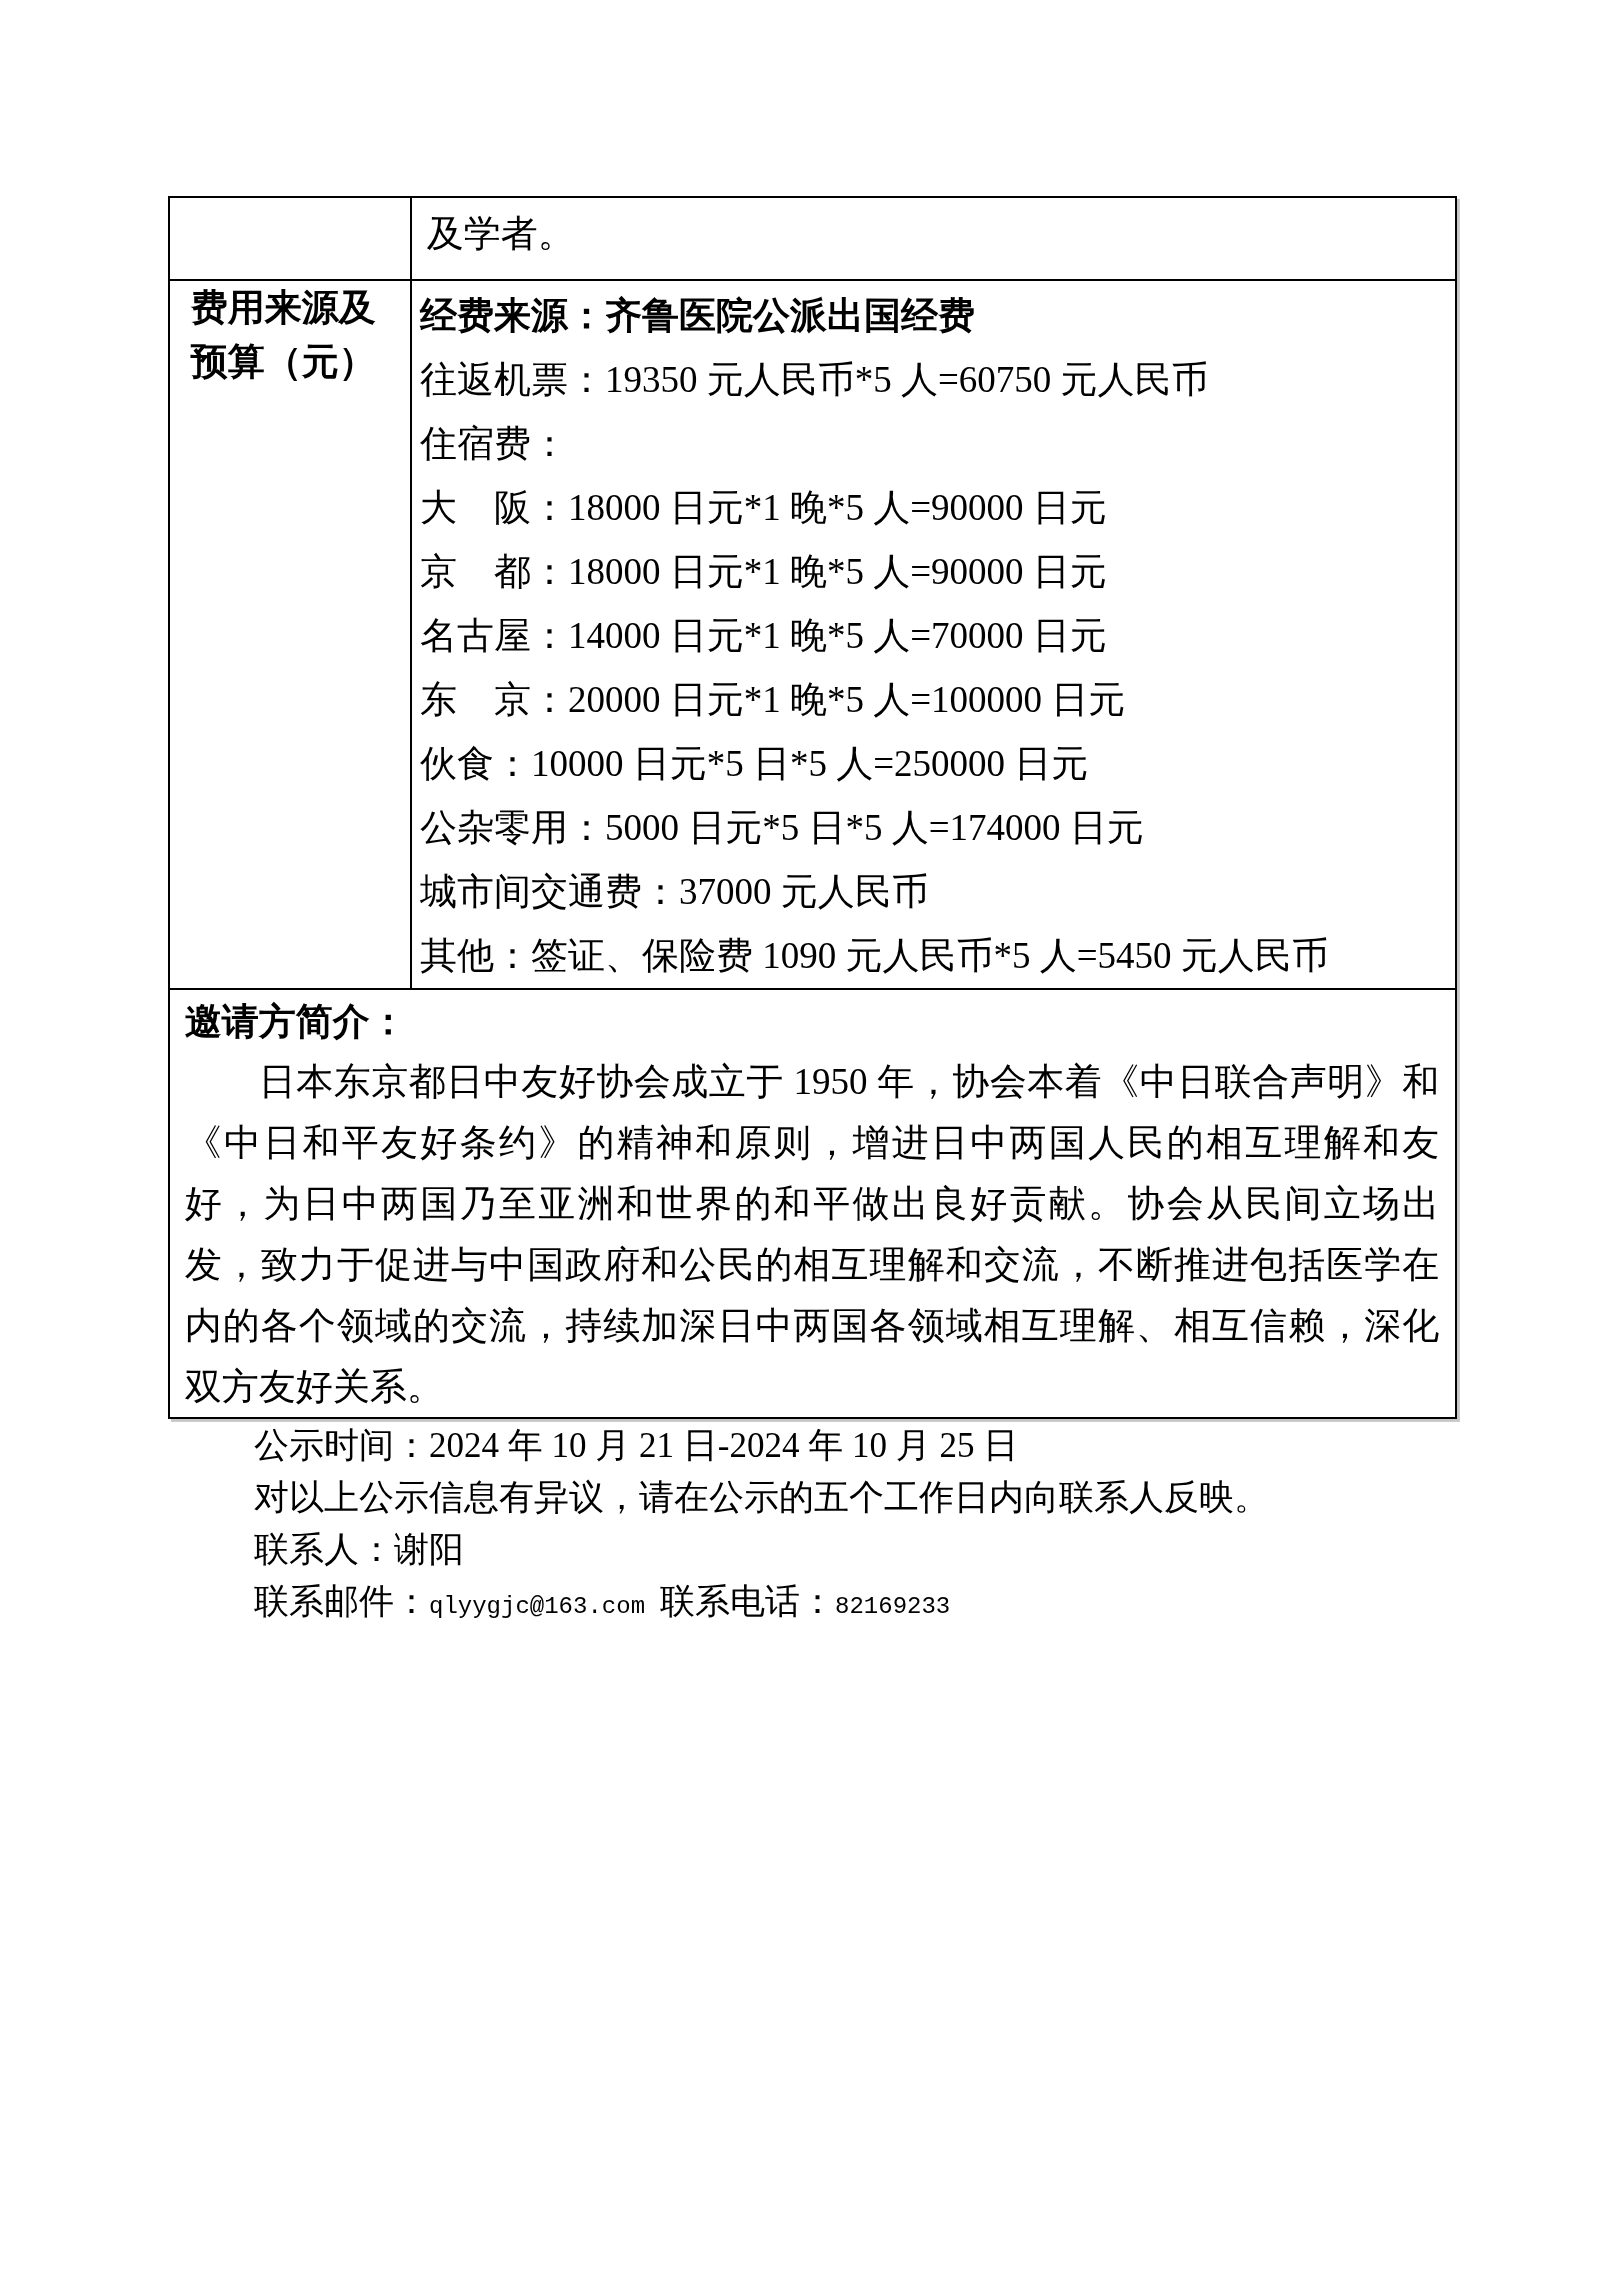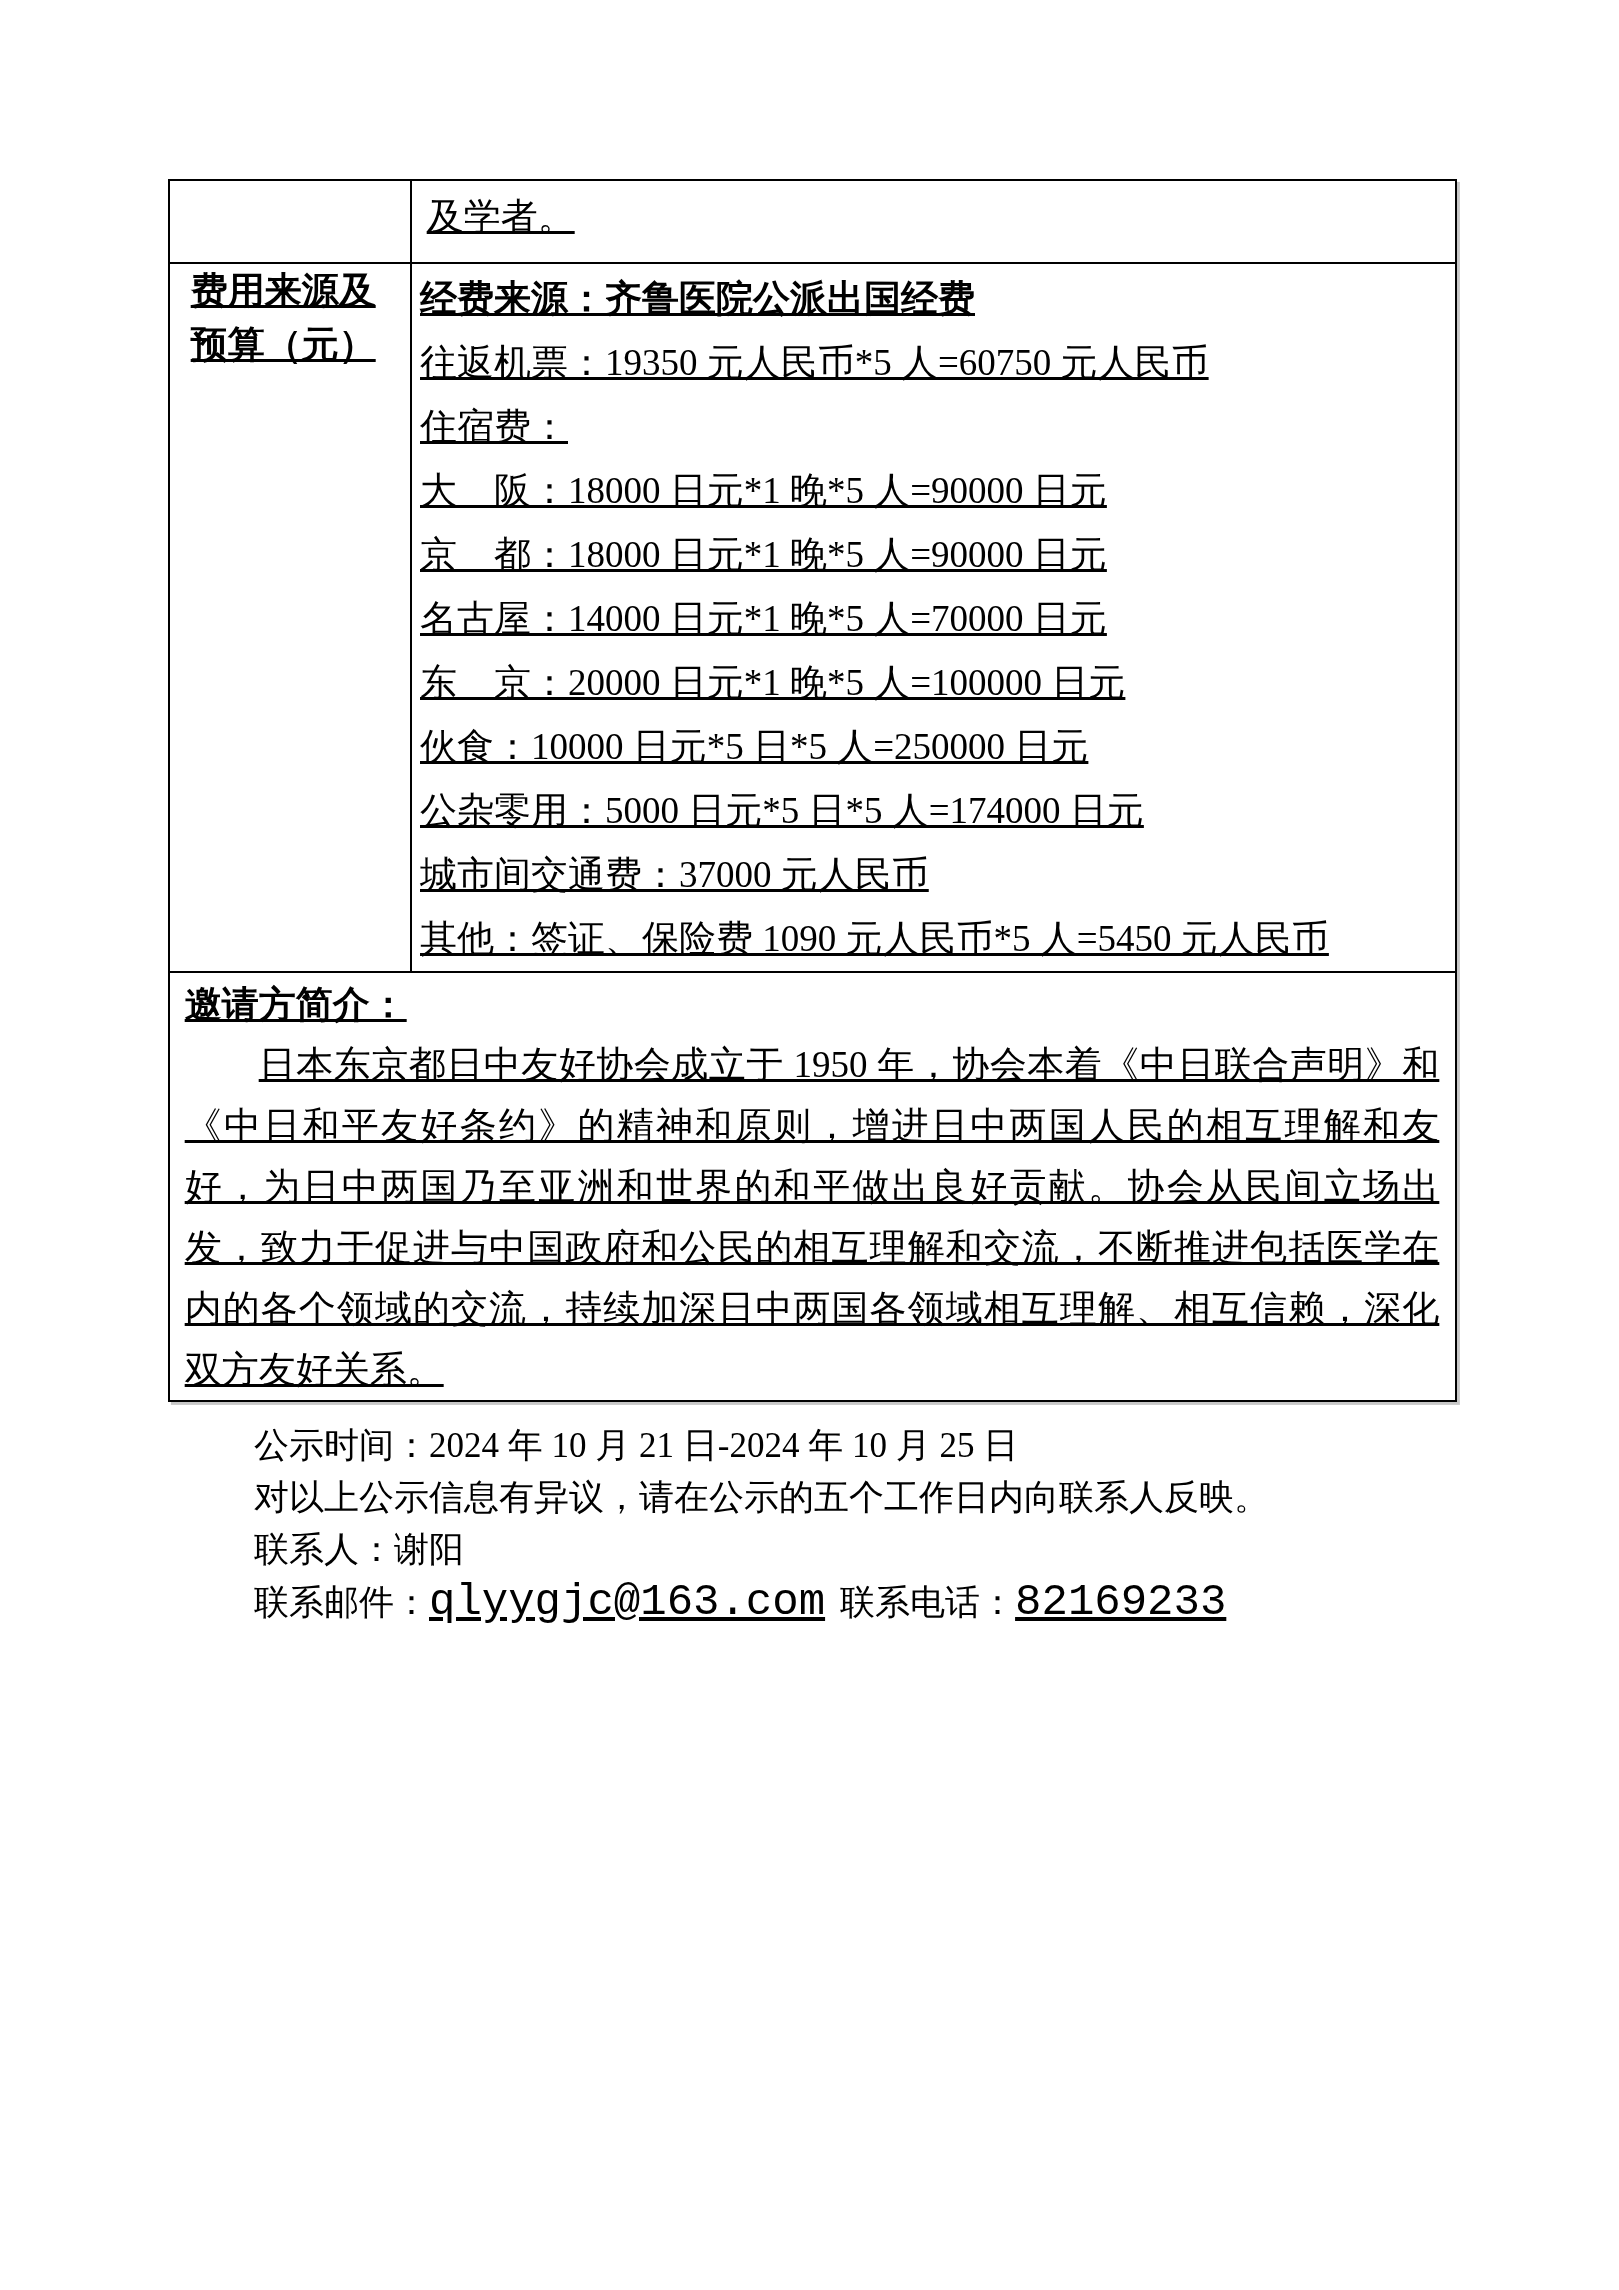--- a/index.html
+++ b/index.html
@@ -12,26 +12,25 @@
     width: 1619px;
     height: 2291px;
     background: #ffffff;
     color: #000000;
     font-family: "Liberation Serif", "DejaVu Serif", serif;
     overflow: hidden;
   }
   table.doc-table {
     position: absolute;
     left: 168px;
-    top: 179px;
+    top: 196px;
     width: 1287px;
     border-collapse: collapse;
     table-layout: fixed;
     box-shadow: 2.9px 2.9px 0 rgba(130,130,130,0.45);
-    text-decoration: underline;
   }
   table.doc-table td {
     border: 2px solid #000000;
     vertical-align: top;
     font-size: 37px;
   }
   table.doc-table tr.row-continuation td { height: 77px; }
   table.doc-table tr.row-budget td { height: 697px; padding-left: 8px; }
   table.doc-table tr.row-inviter td { height: 382px; }
 
@@ -74,22 +73,21 @@
     left: 254px;
     top: 1420px;
     font-size: 35px;
   }
   .footer-line {
     line-height: 52px;
     white-space: nowrap;
   }
   .latin-mono {
     font-family: "Liberation Mono", "DejaVu Sans Mono", monospace;
-    font-size: 44px;
-    text-decoration: underline;
+    font-size: 24px;
   }
   .phone-label-gap {
     margin-left: 15px;
   }
 </style>
 </head>
 <body>
 
 <div class="page">
 

